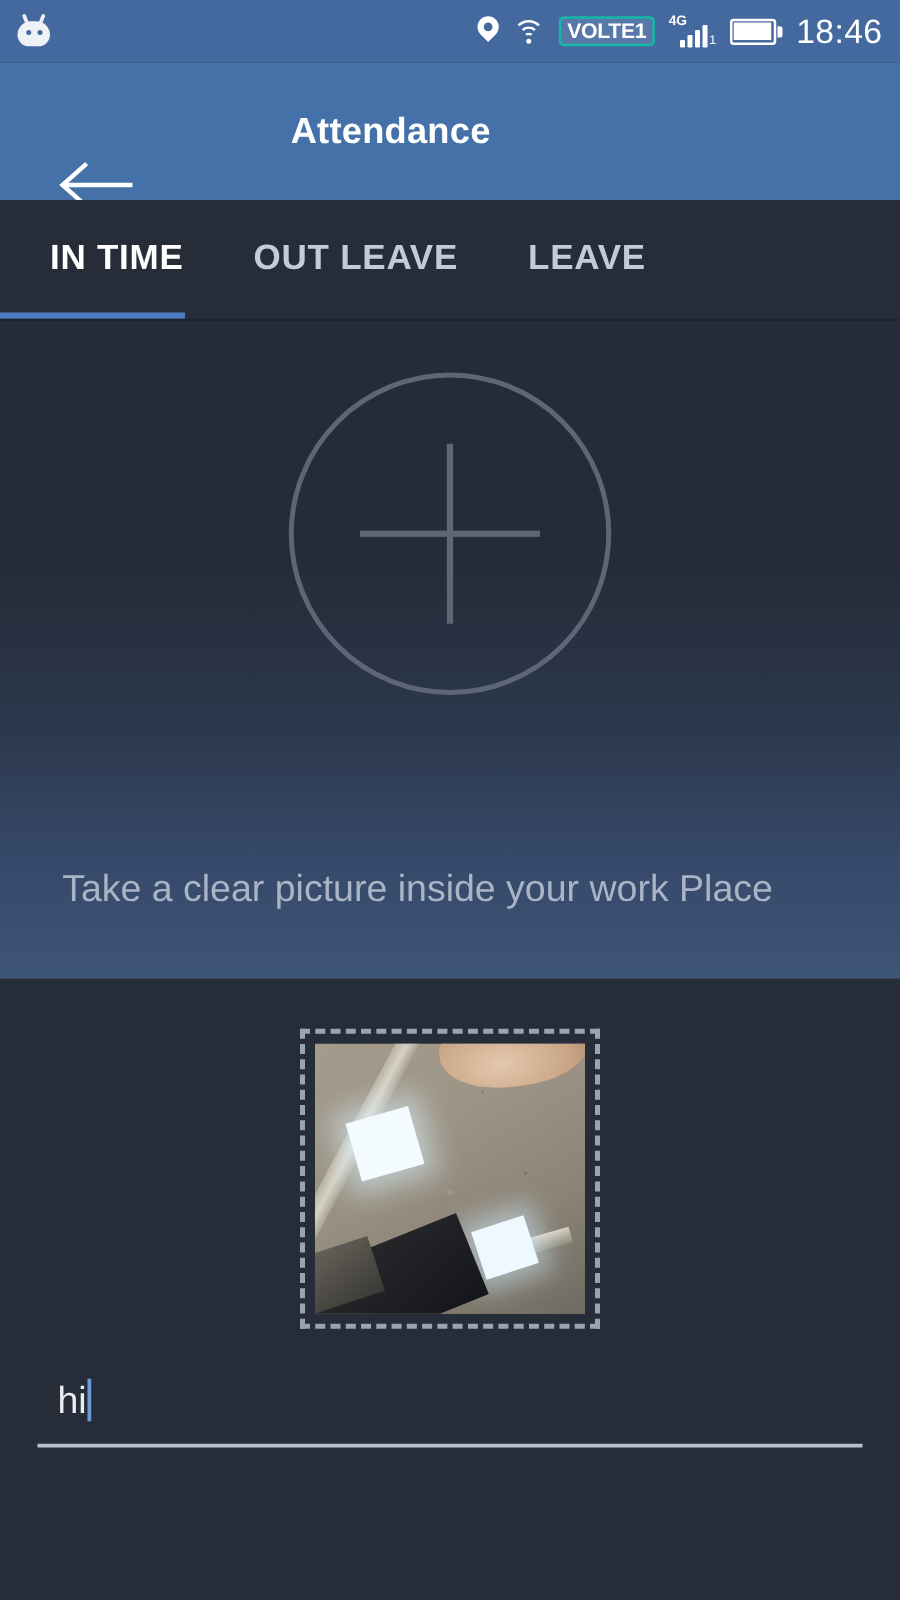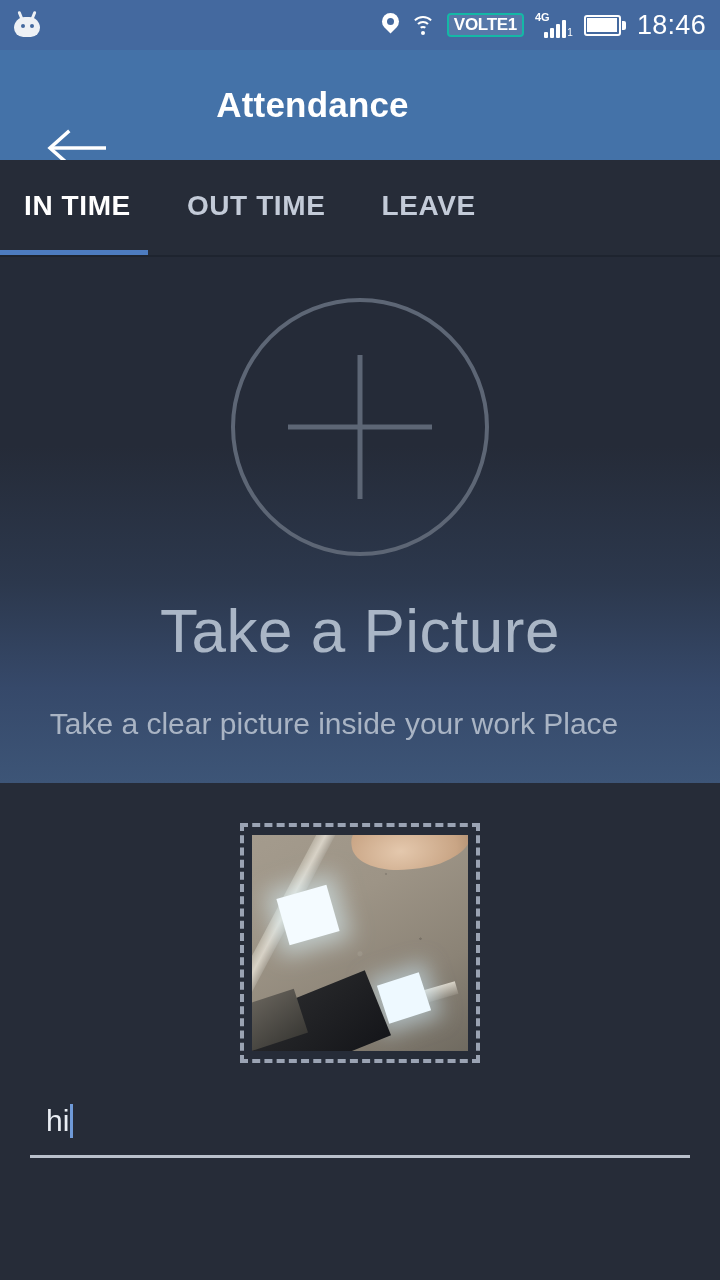--- a/index.html
+++ b/index.html
@@ -104,36 +104,36 @@
     position:absolute; top:50px; left:0; width:720px; height:110px;
     background:#4472a8;
   }
   .back-btn {
     position:absolute; left:46px; top:78px; width:64px; height:40px; cursor:pointer;
   }
   .back-btn svg { display:block; }
   .appbar-title {
     position:absolute; left:0; top:0; width:625px; height:110px;
     display:flex; align-items:center; justify-content:center;
-    color:#ffffff; font-size:35px; font-weight:bold; letter-spacing:0.2px;
+    color:#ffffff; font-size:29px; font-weight:bold; letter-spacing:0.2px;
   }
 
   
   .tabbar {
     position:absolute; top:160px; left:0; width:720px; height:96px;
     background:#262c38; overflow:hidden;
   }
   .tabstrip {
     display:flex; align-items:center; height:92px; white-space:nowrap;
   }
   .tab {
     color:#c3cbd8; font-size:28px; font-weight:bold; letter-spacing:0.6px;
     padding:0 28px; cursor:pointer; flex:0 0 auto;
   }
-  .tab.first { padding-left:24px; }
+  .tab.first { padding-left:40px; }
   .tab.active { color:#ffffff; }
   .tab-indicator {
     position:absolute; left:0; top:250px; width:148px; height:5px; background:#4d7cc0;
   }
   .tab-divider {
     position:absolute; left:0; top:255px; width:720px; height:2px; background:#1e242f;
   }
 
   
   .hero {
@@ -152,21 +152,21 @@
   }
   .plus-v {
     position:absolute; left:50%; top:50%; width:5px; height:144px;
     background:#5d6675; transform:translate(-50%,-50%);
   }
   .hero-title {
     position:absolute; left:0; top:338px; width:720px; text-align:center;
     color:#aab6c6; font-size:62px; letter-spacing:0.5px;
   }
   .hero-sub {
-    position:absolute; left:0; top:450px; width:620px; text-align:center;
+    position:absolute; left:0; top:438px; width:620px; text-align:center;
     color:#a9b4c4; font-size:30px;padding-left:48px;
   }
 
   
   .lower { position:absolute; top:783px; left:0; width:720px; height:395px; background:#262c38; }
   .thumb-wrap {
     position:absolute; left:240px; top:40px; width:240px; height:240px;
     border:4px dashed #9aa3b3; padding:8px; background:transparent;
   }
   .thumb {
@@ -301,34 +301,33 @@
         <path d="M4 20 L60 20" stroke="#ffffff" stroke-width="3.5" fill="none"></path>
         <path d="M22 4 L4 20 L22 36" stroke="#ffffff" stroke-width="3.5" fill="none" stroke-linecap="square" stroke-linejoin="miter"></path>
       </svg>
     </div>
     <div class="appbar-title">Attendance</div>
   </div>
 
   <div class="tabbar">
     <div class="tabstrip">
       <div class="tab first active">IN TIME</div>
-      <div class="tab">OUT TIME</div>
+      <div class="tab">OUT LEAVE</div>
       <div class="tab">LEAVE</div>
 
     </div>
   </div>
   <div class="tab-indicator"></div>
   <div class="tab-divider"></div>
 
   <div class="hero">
     <div class="circle-btn">
       <div class="plus-h"></div>
       <div class="plus-v"></div>
     </div>
-    <div class="hero-title">Take a Picture</div>
     <div class="hero-sub">Take a clear picture inside your work Place</div>
   </div>
 
   <div class="lower">
     <div class="thumb-wrap">
       <div class="thumb">
         <div class="floor"></div>
         <div class="speckle"></div>
         <div class="rail"></div>
         <div class="hand"></div>

